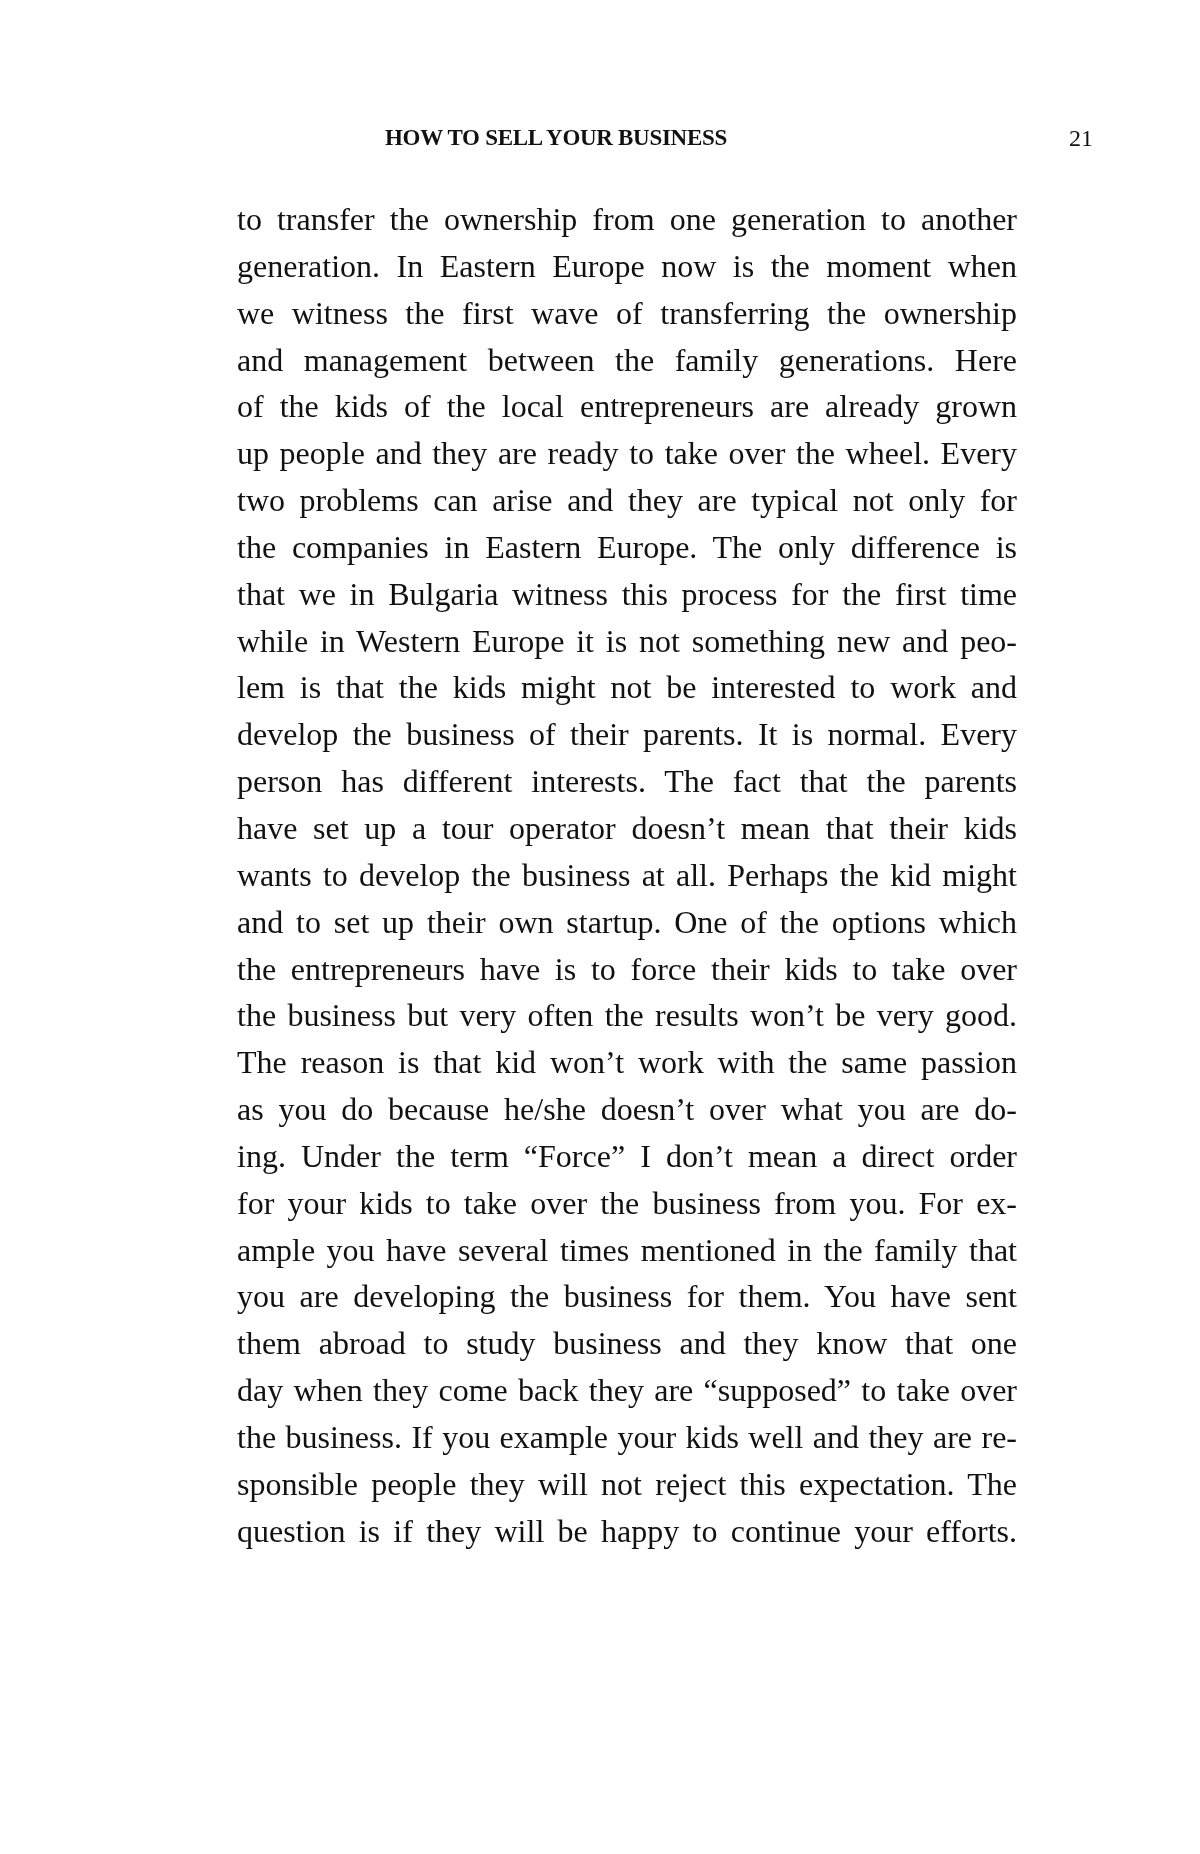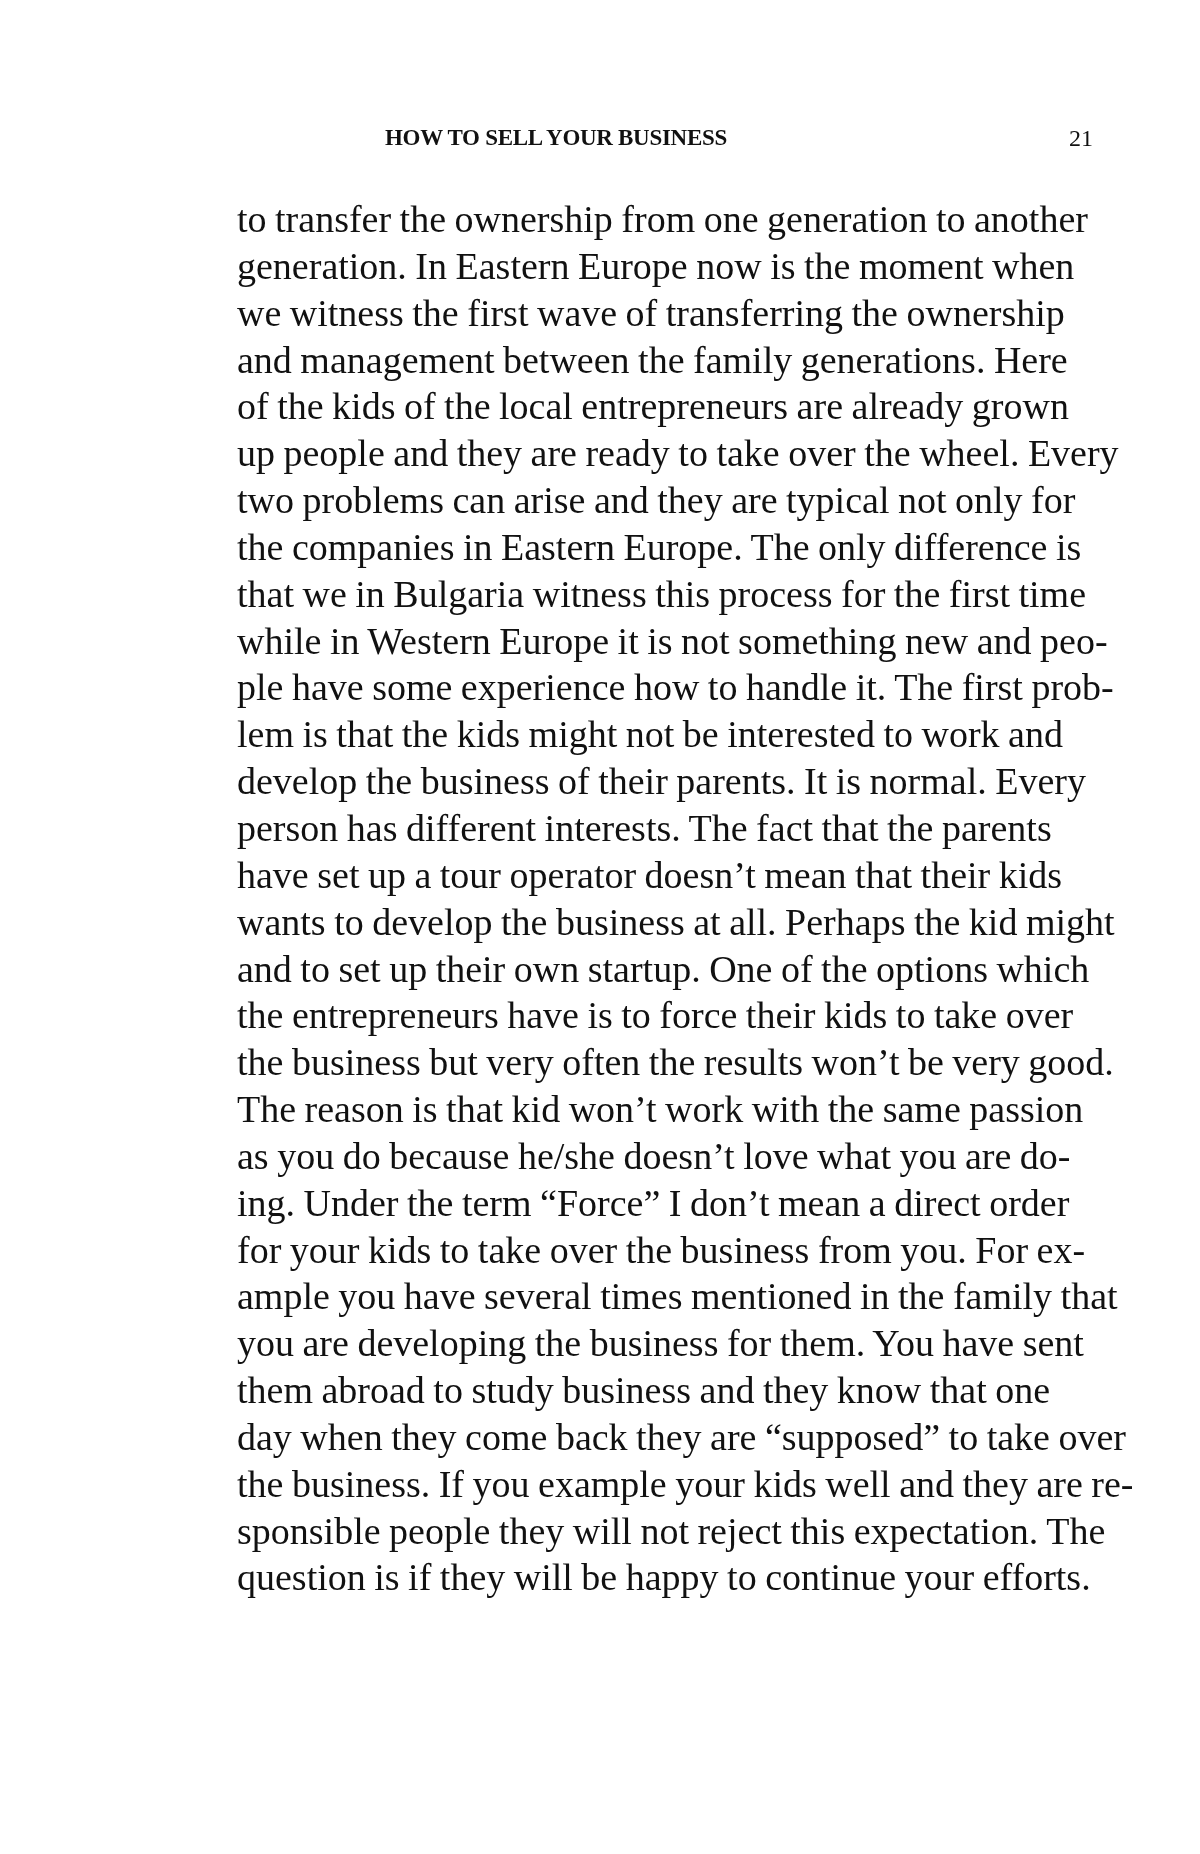--- a/index.html
+++ b/index.html
@@ -43,21 +43,21 @@
     .body-text {
       position: absolute;
       top: 196px;
       left: 237px;
       width: 780px;
     }
     .line {
       display: block;
       height: 46.85px;
       line-height: 46.85px;
-      font-size: 38px;
+      font-size: 32px;
       text-align: justify;
       text-align-last: justify;
       white-space: nowrap;
       word-spacing: -1px;
     }
   </style>
 </head>
 <body>
 
 <div class="running-head">
@@ -69,31 +69,30 @@
   <span class="line">to transfer the ownership from one generation to another</span>
   <span class="line">generation. In Eastern Europe now is the moment when</span>
   <span class="line">we witness the first wave of transferring the ownership</span>
   <span class="line">and management between the family generations. Here</span>
   <span class="line">of the kids of the local entrepreneurs are already grown</span>
   <span class="line">up people and they are ready to take over the wheel. Every</span>
   <span class="line">two problems can arise and they are typical not only for</span>
   <span class="line">the companies in Eastern Europe. The only difference is</span>
   <span class="line">that we in Bulgaria witness this process for the first time</span>
   <span class="line">while in Western Europe it is not something new and peo-</span>
-  <span class="line">ple have some experience how to handle it. The first prob-</span>
   <span class="line">lem is that the kids might not be interested to work and</span>
   <span class="line">develop the business of their parents. It is normal. Every</span>
   <span class="line">person has different interests. The fact that the parents</span>
   <span class="line">have set up a tour operator doesn’t mean that their kids</span>
   <span class="line">wants to develop the business at all. Perhaps the kid might</span>
   <span class="line">and to set up their own startup. One of the options which</span>
   <span class="line">the entrepreneurs have is to force their kids to take over</span>
   <span class="line">the business but very often the results won’t be very good.</span>
   <span class="line">The reason is that kid won’t work with the same passion</span>
-  <span class="line">as you do because he/she doesn’t love what you are do-</span>
+  <span class="line">as you do because he/she doesn’t over what you are do-</span>
   <span class="line">ing. Under the term “Force” I don’t mean a direct order</span>
   <span class="line">for your kids to take over the business from you. For ex-</span>
   <span class="line">ample you have several times mentioned in the family that</span>
   <span class="line">you are developing the business for them. You have sent</span>
   <span class="line">them abroad to study business and they know that one</span>
   <span class="line">day when they come back they are “supposed” to take over</span>
   <span class="line">the business. If you example your kids well and they are re-</span>
   <span class="line">sponsible people they will not reject this expectation. The</span>
   <span class="line">question is if they will be happy to continue your efforts.</span>
 </div>

